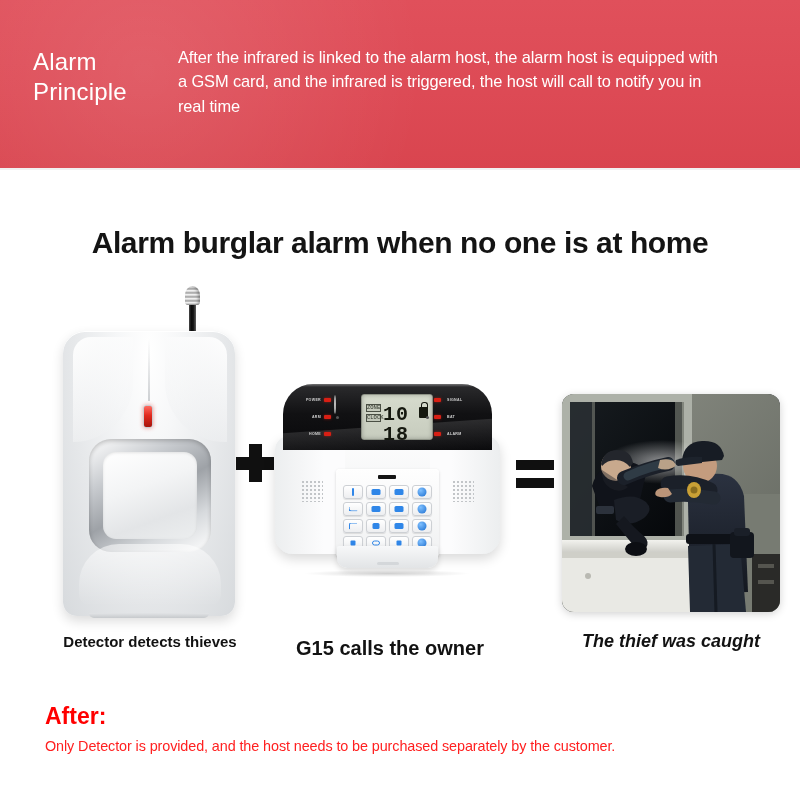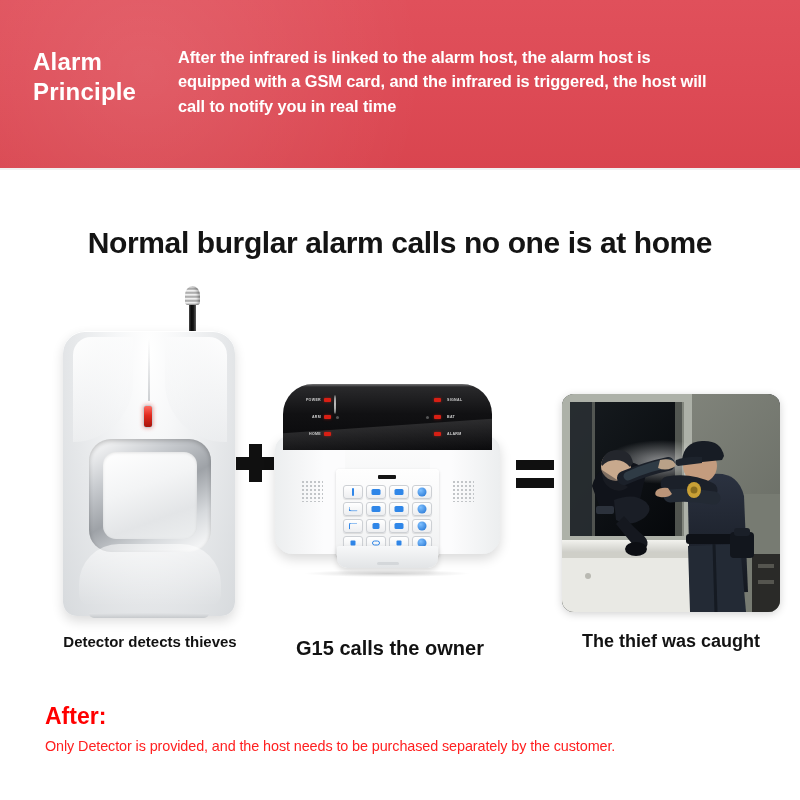--- a/index.html
+++ b/index.html
@@ -18,27 +18,27 @@
       radial-gradient(circle at 18% 42%, rgba(255,255,255,0.10) 0%, rgba(255,255,255,0) 42%),
       linear-gradient(180deg,#e0505b 0%, #dd4a55 55%, #d9454f 100%);
   }
   #banner-underline {
     position:absolute; left:0; top:168px; width:800px; height:2px;
     background:#f1f1f1;
   }
   #banner-title {
     position:absolute; left:33px; top:47px; width:140px;
     color:#ffffff;
-    font-size:24px; font-weight:bold; line-height:1.24;
+    font-size:24px; font-weight:normal; line-height:1.24;
     letter-spacing:.2px;
   }
   #banner-body {
     position:absolute; left:178px; top:45px; width:540px;
     color:#ffffff;
-    font-size:16.4px; font-weight:bold; line-height:1.48;
+    font-size:16.4px; font-weight:normal; line-height:1.48;
     letter-spacing:-0.1px;
   }
 
   
   #main-heading {
     position:absolute; left:0; top:226px; width:800px;
     text-align:center;
     color:#141414;
     font-size:30px; font-weight:bold;
     letter-spacing:-0.4px;
@@ -280,42 +280,42 @@
     background:#20262b;
   }
   #photo-svg { display:block; width:218px; height:218px; }
 
   
   .caption {
     position:absolute; color:#121212; font-weight:bold; text-align:center;
   }
   #caption-1 { left:25px;  top:633px; width:250px; font-size:15px; }
   #caption-2 { left:285px; top:629px; width:210px; font-size:20px;margin-top:8px; }
-  #caption-3 { left:555px; top:631px; width:232px; font-size:18px; }
+  #caption-3 { left:555px; top:631px; width:232px; font-size:18px;font-style:italic; }
 
   
   #note-title {
     position:absolute; left:45px; top:703px;
     color:#ff0000; font-size:23px; font-weight:bold;
   }
   #note-text {
     position:absolute; left:45px; top:738px; width:720px;
     color:#ff2020; font-size:14.4px; letter-spacing:-0.1px;
   }
 </style>
 </head>
 <body>
 
 <div id="banner">
   <div id="banner-title">Alarm Principle</div>
   <div id="banner-body">After the infrared is linked to the alarm host, the alarm host is equipped with a GSM card, and the infrared is triggered, the host will call to notify you in real time</div>
 </div>
 <div id="banner-underline"></div>
 
-<div id="main-heading">Normal burglar alarm calls no one is at home</div>
+<div id="main-heading">Alarm burglar alarm when no one is at home</div>
 
 <div id="product-row">
 
   <div id="pir-wrap">
     <div id="pir-antenna"></div>
     <div id="pir-antenna-tip"></div>
     <div id="pir-body">
       <div id="pir-shade-l"></div>
       <div id="pir-shade-r"></div>
       <div id="pir-crease"></div>
@@ -410,20 +410,28 @@
           <span class="ind-led"></span>
           <span class="ind-glyph"><span class="g-lockbox"></span></span>
         </div>
         <div class="ind-row">
           <span class="ind-label">HOME</span>
           <span class="ind-led"></span>
           <span class="ind-glyph"><span class="g-doc"></span></span>
         </div>
       </div>
 
+      <div id="lcd">
+        <div id="lcd-mini">
+          <div>ZONE</div>
+          <div>CLOCK</div>
+        </div>
+        <div id="lcd-digits">10 18</div>
+        <div id="lcd-lock"></div>
+      </div>
 
       <div class="ind-col" id="ind-right">
         <div class="ind-row">
           <span class="ind-glyph"><span class="g-bar"></span></span>
           <span class="ind-led"></span>
           <span class="ind-label">SIGNAL</span>
         </div>
         <div class="ind-row">
           <span class="ind-glyph"><span class="g-lockbox"></span></span>
           <span class="ind-led"></span>

